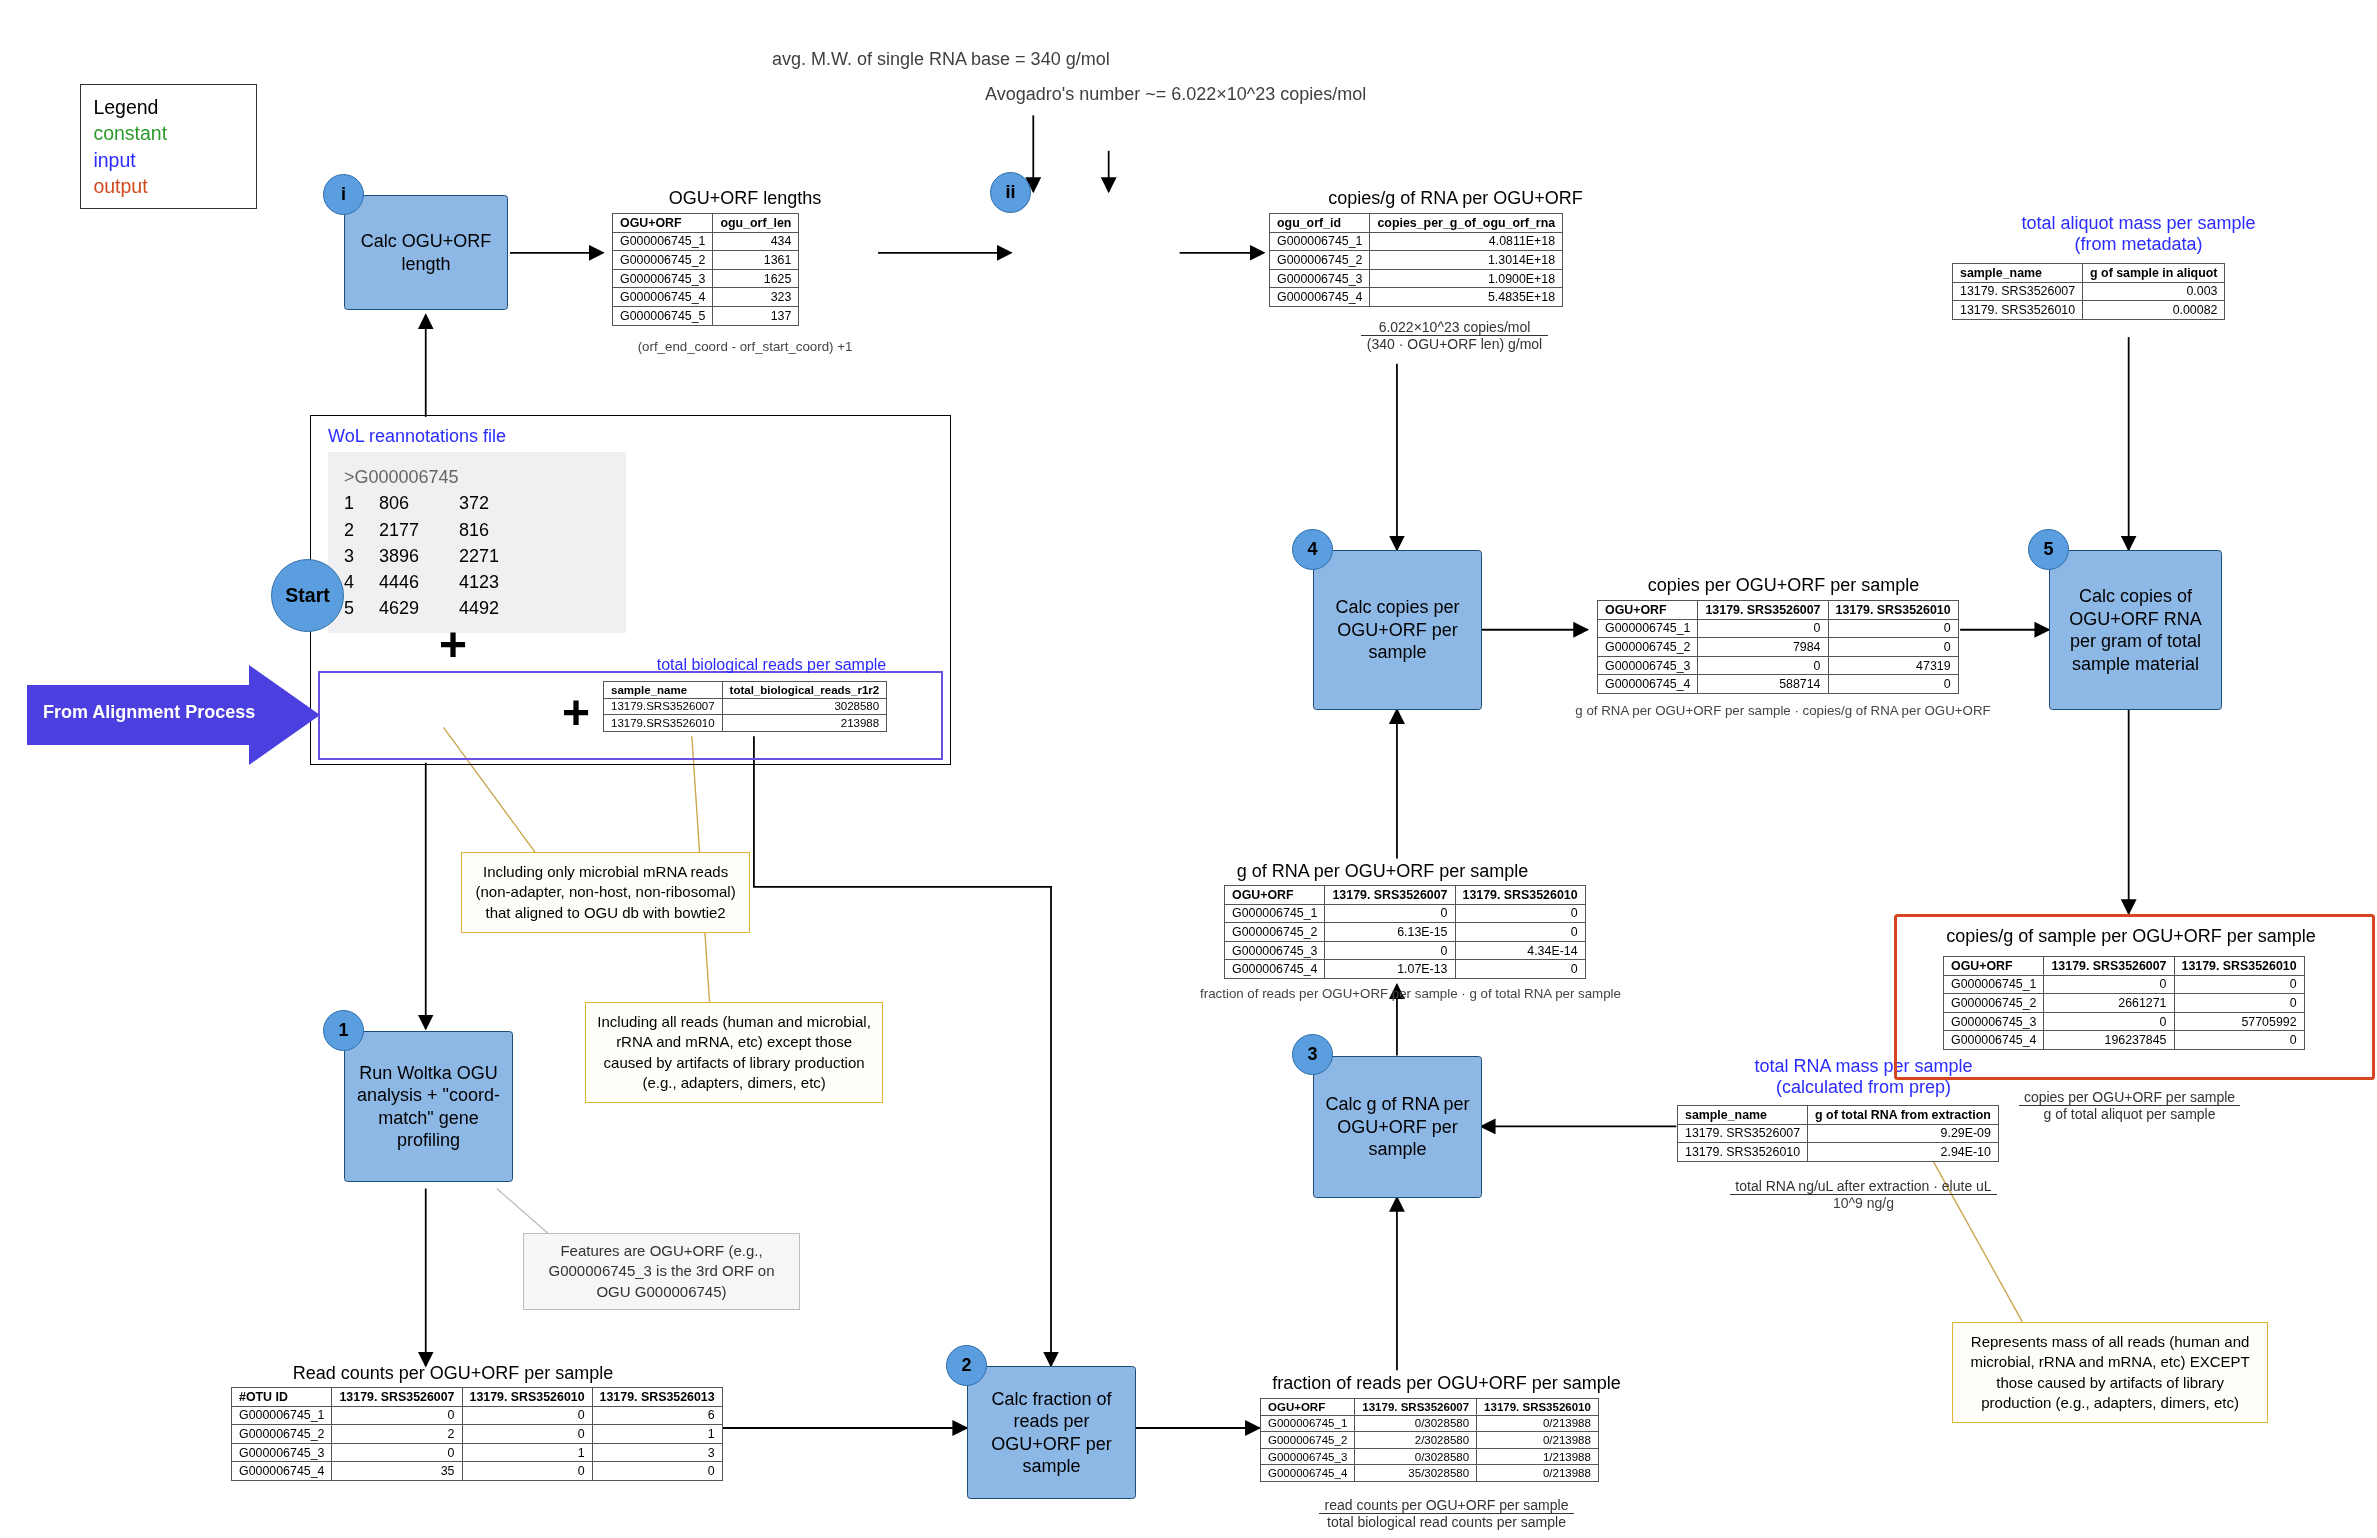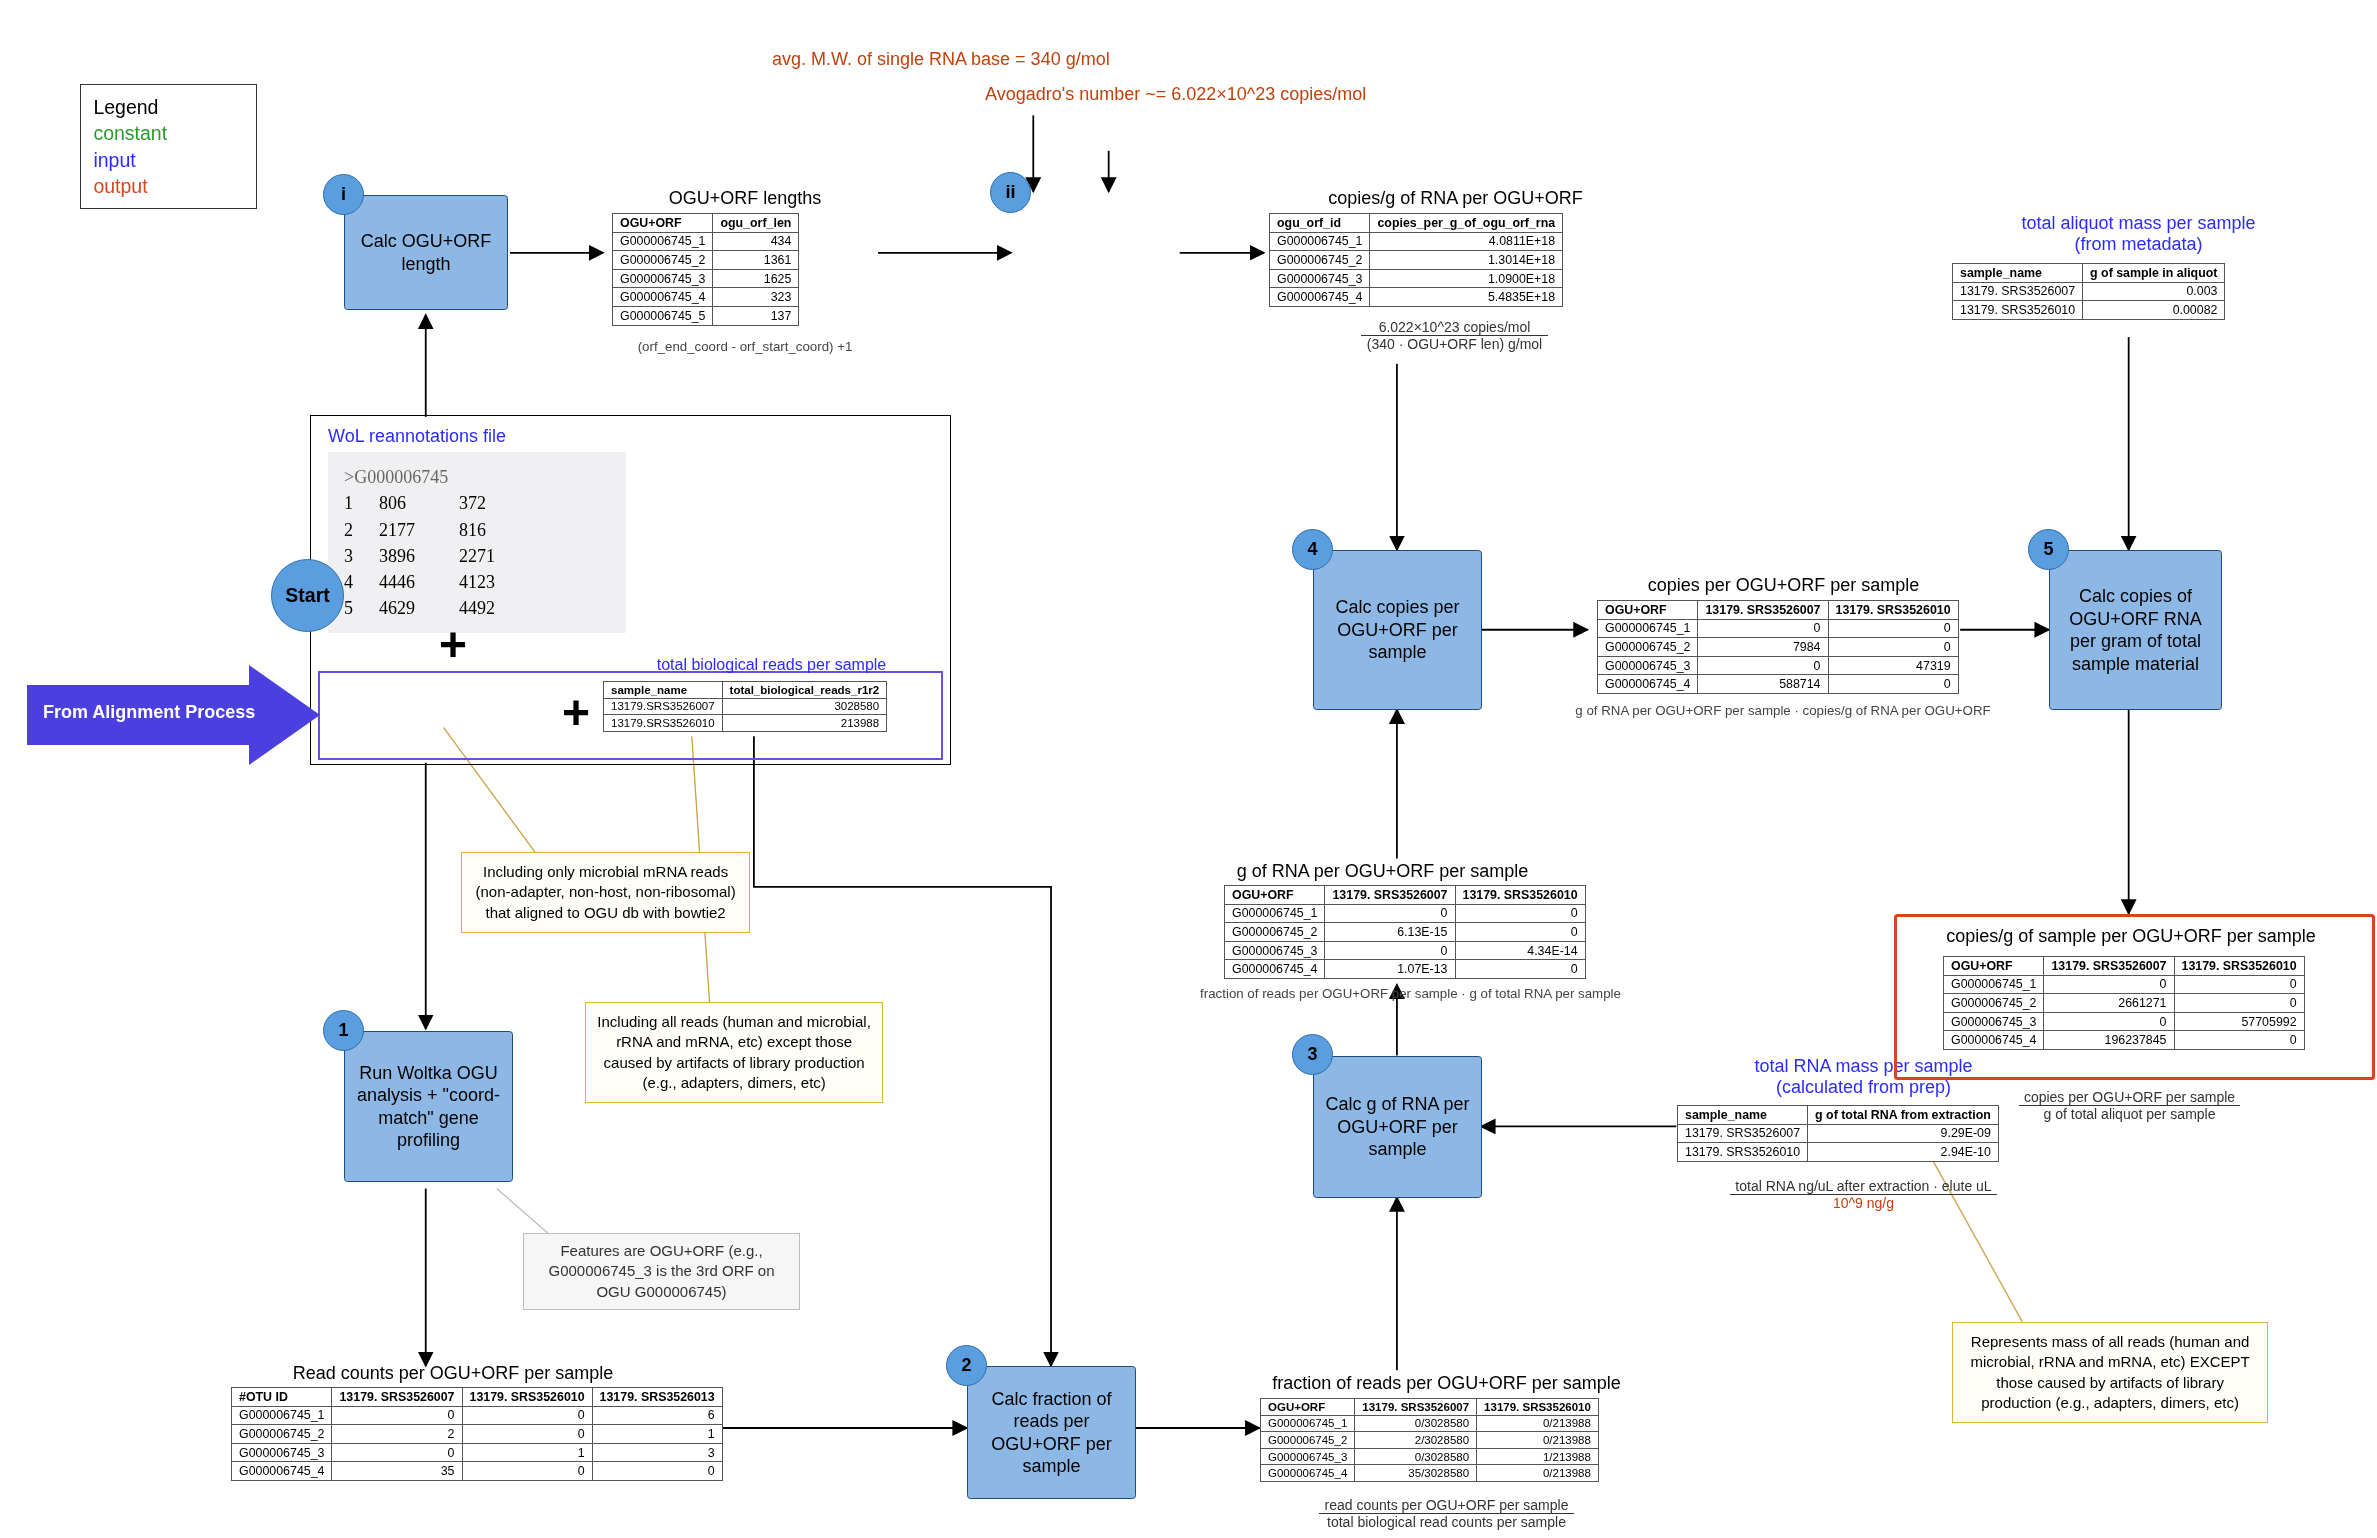--- a/index.html
+++ b/index.html
@@ -13,23 +13,23 @@
   .step{background:#8db8e6;border:1.8px solid #1d4d7a;border-radius:3.5px;text-align:center;display:flex;align-items:center;justify-content:center;font-size:18px;font-weight:500;padding:7px;line-height:1.25}
   .badge{position:absolute;width:39px;height:39px;border-radius:50%;background:#5a9ee0;border:1.8px solid #2f6ea9;display:flex;align-items:center;justify-content:center;font-size:18px;font-weight:bold;color:#000}
   .table{position:absolute;border:1.8px solid #444;background:#fff;font-size:12.4px;border-collapse:collapse}
   .table th,.table td{border:0.9px solid #555;padding:1.8px 7px;text-align:left;white-space:nowrap}
   .table th{font-weight:bold;background:#fff}
   .cap{position:absolute;font-size:18px;text-align:center}
   .subcap{position:absolute;font-size:13.3px;color:#444;text-align:center}
   .note{position:absolute;border:1.8px solid #e0b23a;background:#fefdf7;font-size:15px;padding:9px 10.6px;text-align:center;line-height:1.35}
   .note-gray{position:absolute;border:1.8px solid #bdbdbd;background:#f6f6f6;font-size:15px;padding:7px 9px;text-align:center;line-height:1.35;color:#333}
   .plus{position:absolute;font-size:48px;font-weight:bold;color:#000}
-  .green{color:#c2410c}
+  .green{color:#404040}
   .blue{color:#2b2bff}
-  .mono{font-family:Liberation Serif, serif}
+  .mono{font-family:Liberation Sans, sans-serif}
   .panel{position:absolute;background:#f0f0f2;font-size:18px;padding:12.4px 16px;line-height:1.45}
   .panel .head{color:#666}
   .sam-box{position:absolute;border:1.8px solid #000;background:#fff;font-size:17px;text-align:center;padding:9px;color:#2b2bff;line-height:1.35}
   .bio-box{position:absolute;border:2.2px solid #6a4fe0}
   .outer-inputs{position:absolute;border:1.8px solid #000}
   
   .fraction{display:inline-block;text-align:center;font-size:14px;color:#333}
   .fraction .num{display:block;padding:0 5.3px}
   .fraction .den{display:block;border-top:0.9px solid #333;padding:0 5.3px}
   

